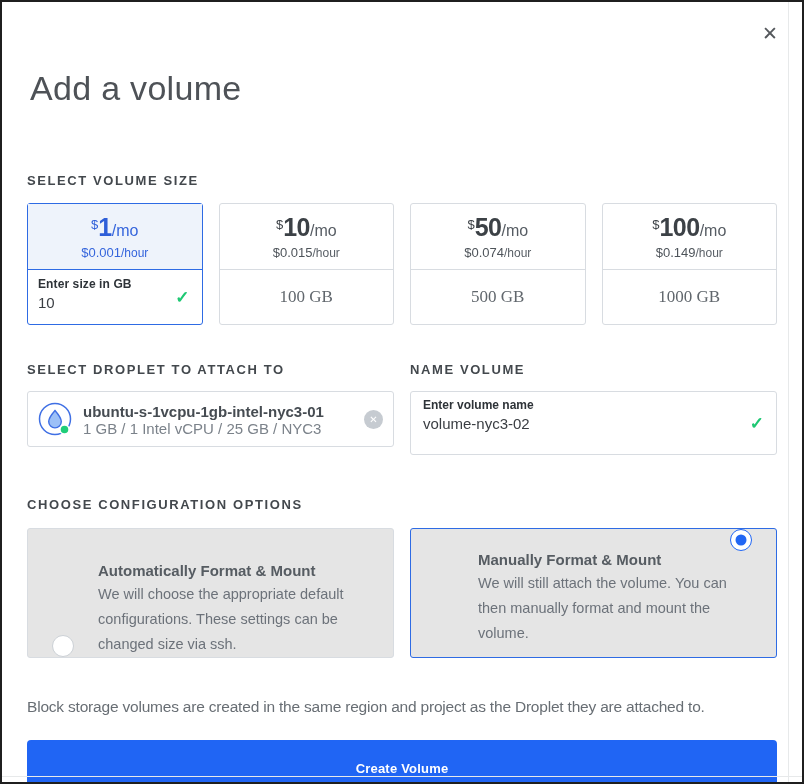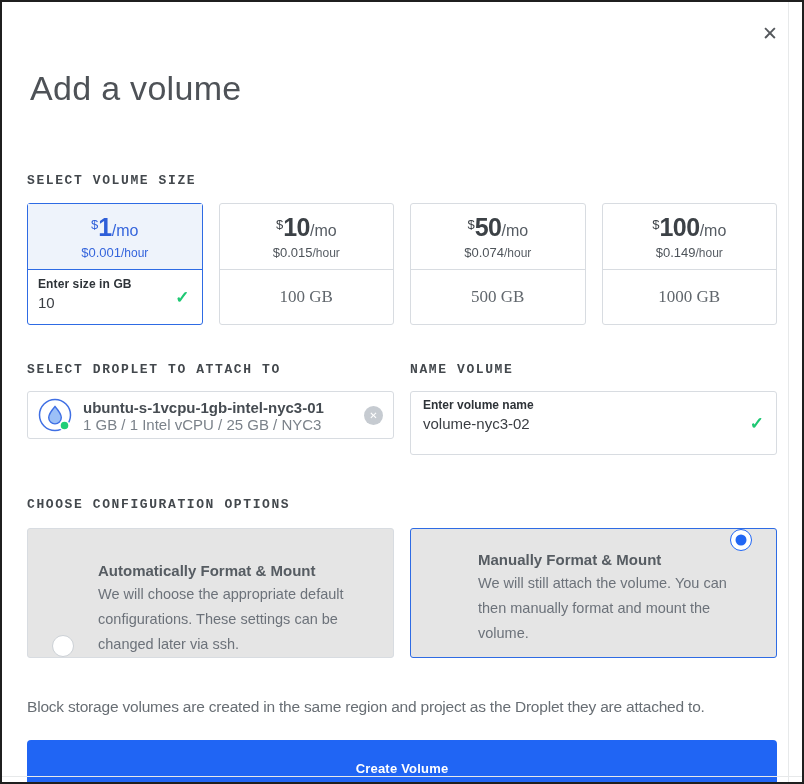--- a/index.html
+++ b/index.html
@@ -23,21 +23,20 @@
 
   h1.modal-title {
     margin:67px 0 0 28px;
     font-size:34px; font-weight:400; color:#4e5257; letter-spacing:.3px;
   }
 
   .section-label {
     margin:0 0 0 25px;
     font-size:13px; font-weight:700; color:#43484d; letter-spacing:1.6px;
     line-height:14px;
-    font-family:Liberation Mono, monospace;
   }
   .lbl-1 { margin-top:66px; }
 
   .cards-row { display:flex; gap:16px; margin:15px 25px 0 25px; }
   .card {
     flex:1; border:1px solid #d8dce1; border-radius:3px; background:#fff;
     display:flex; flex-direction:column; height:122px; cursor:pointer;
   }
   .card-price {
     height:66px; border-bottom:1px solid #d8dce1;
@@ -69,21 +68,21 @@
   .check {
     color:#1ec873; font-size:17px; font-weight:700;
     position:absolute; right:12px; top:50%; transform:translateY(-46%);
   }
 
   .two-col { display:flex; gap:16px; margin:38px 25px 0 25px; }
   .col { flex:1; min-width:0; }
   .col .section-label { margin-left:0; }
 
   .droplet-chip {
-    margin-top:14px; height:48px; border:1px solid #d8dce1; border-radius:3px;
+    margin-top:14px; height:56px; border:1px solid #d8dce1; border-radius:3px;
     display:flex; align-items:center; padding:0 10px 0 9px; gap:10px; background:#fff;
   }
   .droplet-icon { width:36px; height:36px; flex:0 0 auto; }
   .droplet-texts { min-width:0; }
   .droplet-name { font-size:15px; font-weight:700; color:#464c52; line-height:17px; white-space:nowrap; }
   .droplet-specs { font-size:15px; color:#7b828a; line-height:15px; margin-top:1px; white-space:nowrap; }
   .remove-btn {
     margin-left:auto; width:19px; height:19px; border-radius:50%;
     background:#c6cbd1; color:#fff; border:none; cursor:pointer;
     font-size:10px; line-height:19px; text-align:center; padding:0; flex:0 0 auto;
@@ -224,21 +223,21 @@
   </div>
 </div>
 
 <div class="section-label lbl-config">CHOOSE CONFIGURATION OPTIONS</div>
 
 <div class="options-row">
   <div class="option">
     <span class="radio"></span>
     <div class="option-body">
       <div class="option-title">Automatically Format &amp; Mount</div>
-      <div class="option-desc">We will choose the appropriate default configurations. These settings can be changed later via ssh.</div>
+      <div class="option-desc">We will choose the appropriate default configurations. These settings can be changed size via ssh.</div>
     </div>
   </div>
   <div class="option selected">
     <span class="radio checked"></span>
     <div class="option-body">
       <div class="option-title">Manually Format &amp; Mount</div>
       <div class="option-desc">We will still attach the volume. You can then manually format and mount the volume.</div>
     </div>
   </div>
 </div>

